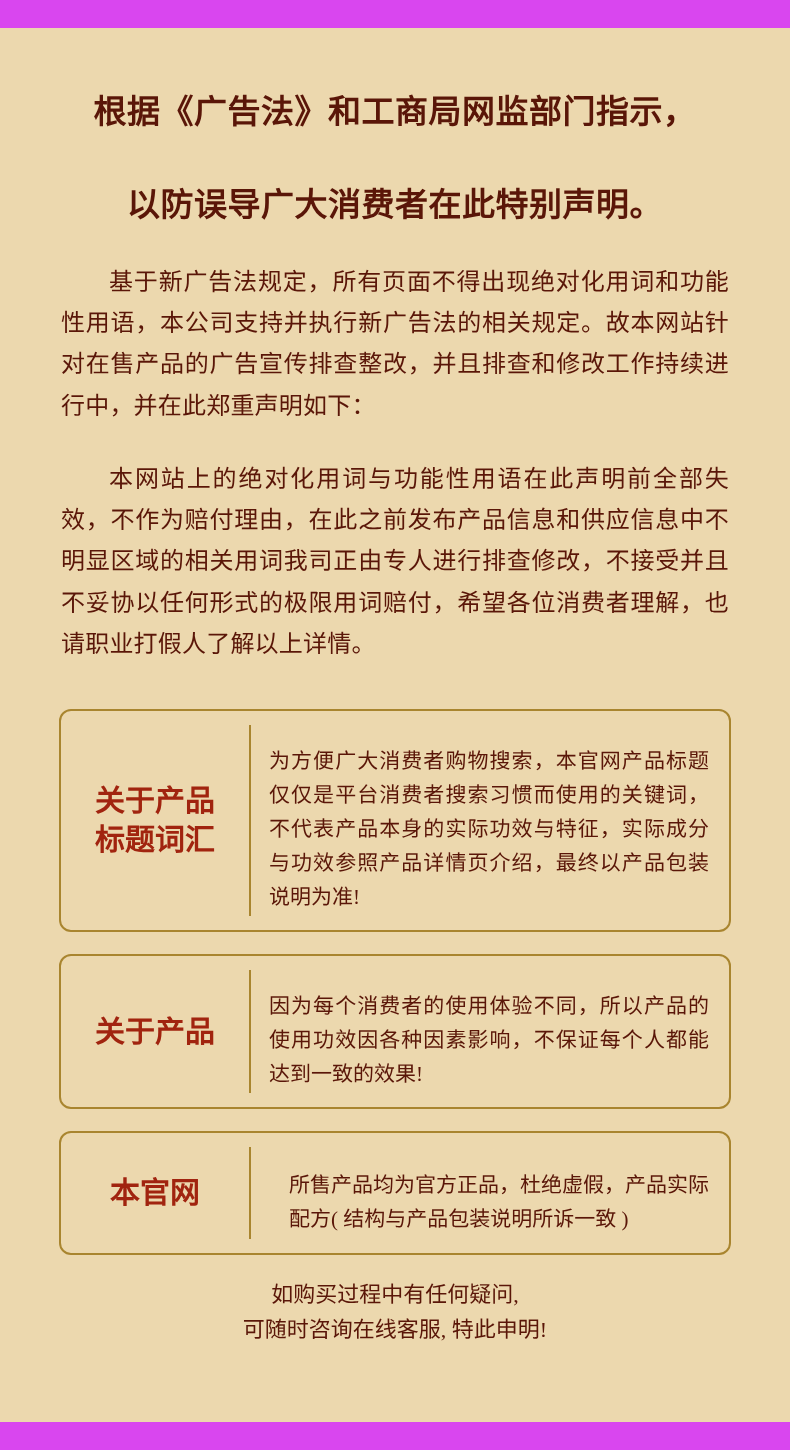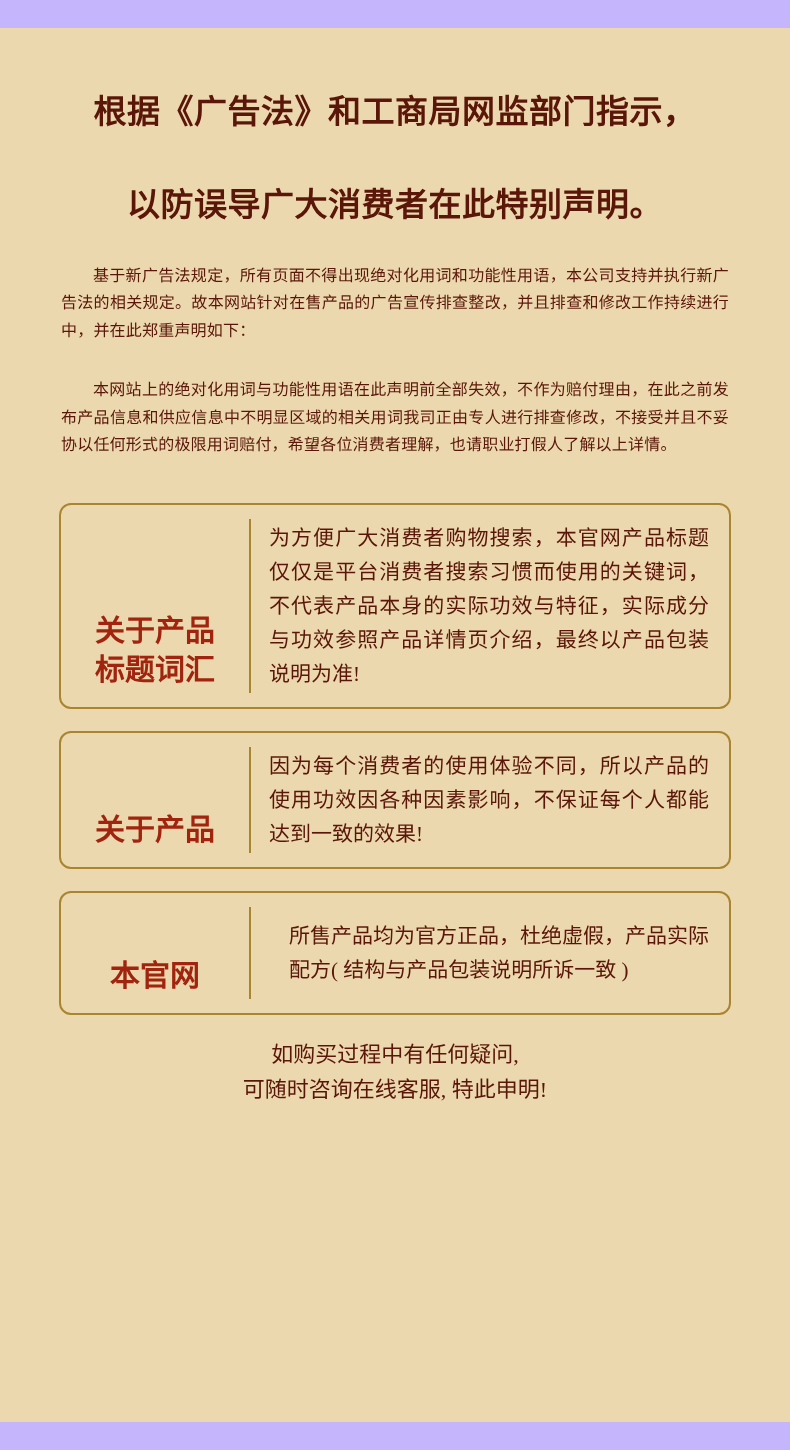--- a/index.html
+++ b/index.html
@@ -11,21 +11,21 @@
     height: 1450px;
     background: #b01c16;
     font-family: "Liberation Serif", "DejaVu Serif", serif;
     overflow: hidden;
   }
   .page {
     position: relative;
     width: 790px;
     height: 1450px;
     box-sizing: border-box;
-    background: #c4b5fd;
+    background: #d946ef;
     padding: 28px 0 28px 0;
   }
   .panel {
     position: absolute;
     left: 0;
     top: 28px;
     width: 790px;
     height: 1394px;
     background: #ecd8ae;
     box-sizing: border-box;
@@ -39,21 +39,21 @@
     text-align: center;
     letter-spacing: 0.5px;
     margin: 22px 0 0 0;
   }
   .title .line2 {
     display: block;
     margin-top: 48px;
   }
   .para {
     color: #5a1608;
-    font-size: 16px;
+    font-size: 24px;
     line-height: 1.72;
     text-align: justify;
     text-justify: inter-ideograph;
     text-indent: 2em;
     margin: 34px 6px 0 6px;
     letter-spacing: 0.2px;
   }
   .para.second {
     margin-top: 32px;
   }
@@ -69,39 +69,40 @@
     align-items: stretch;
     margin-bottom: 22px;
     padding: 14px 16px 14px 8px;
     min-height: 150px;
   }
   .card-label {
     flex: 0 0 168px;
     display: flex;
     flex-direction: column;
     align-items: center;
-    justify-content: flex-end;
+    justify-content: center;
     color: #a1240f;
     font-weight: bold;
     font-size: 30px;
     line-height: 1.28;
     border-right: 2px solid #a9852f;
     padding: 4px 10px 4px 2px;
     text-align: center;
   }
   .card-body {
     flex: 1 1 auto;
     padding: 2px 4px 2px 18px;
     color: #5a1608;
     font-size: 21px;
     line-height: 1.62;
     text-align: justify;
     text-justify: inter-ideograph;
     display: flex;
     align-items: center;
+    margin-top: 17px;
   }
   .card.compact { min-height: 124px; }
   .card.promise .card-body { font-size: 21px; padding-left: 38px; }
   .footer {
     margin-top: 18px;
     text-align: center;
     color: #5a1608;
     font-size: 22px;
     line-height: 1.6;
     font-weight: 500;

